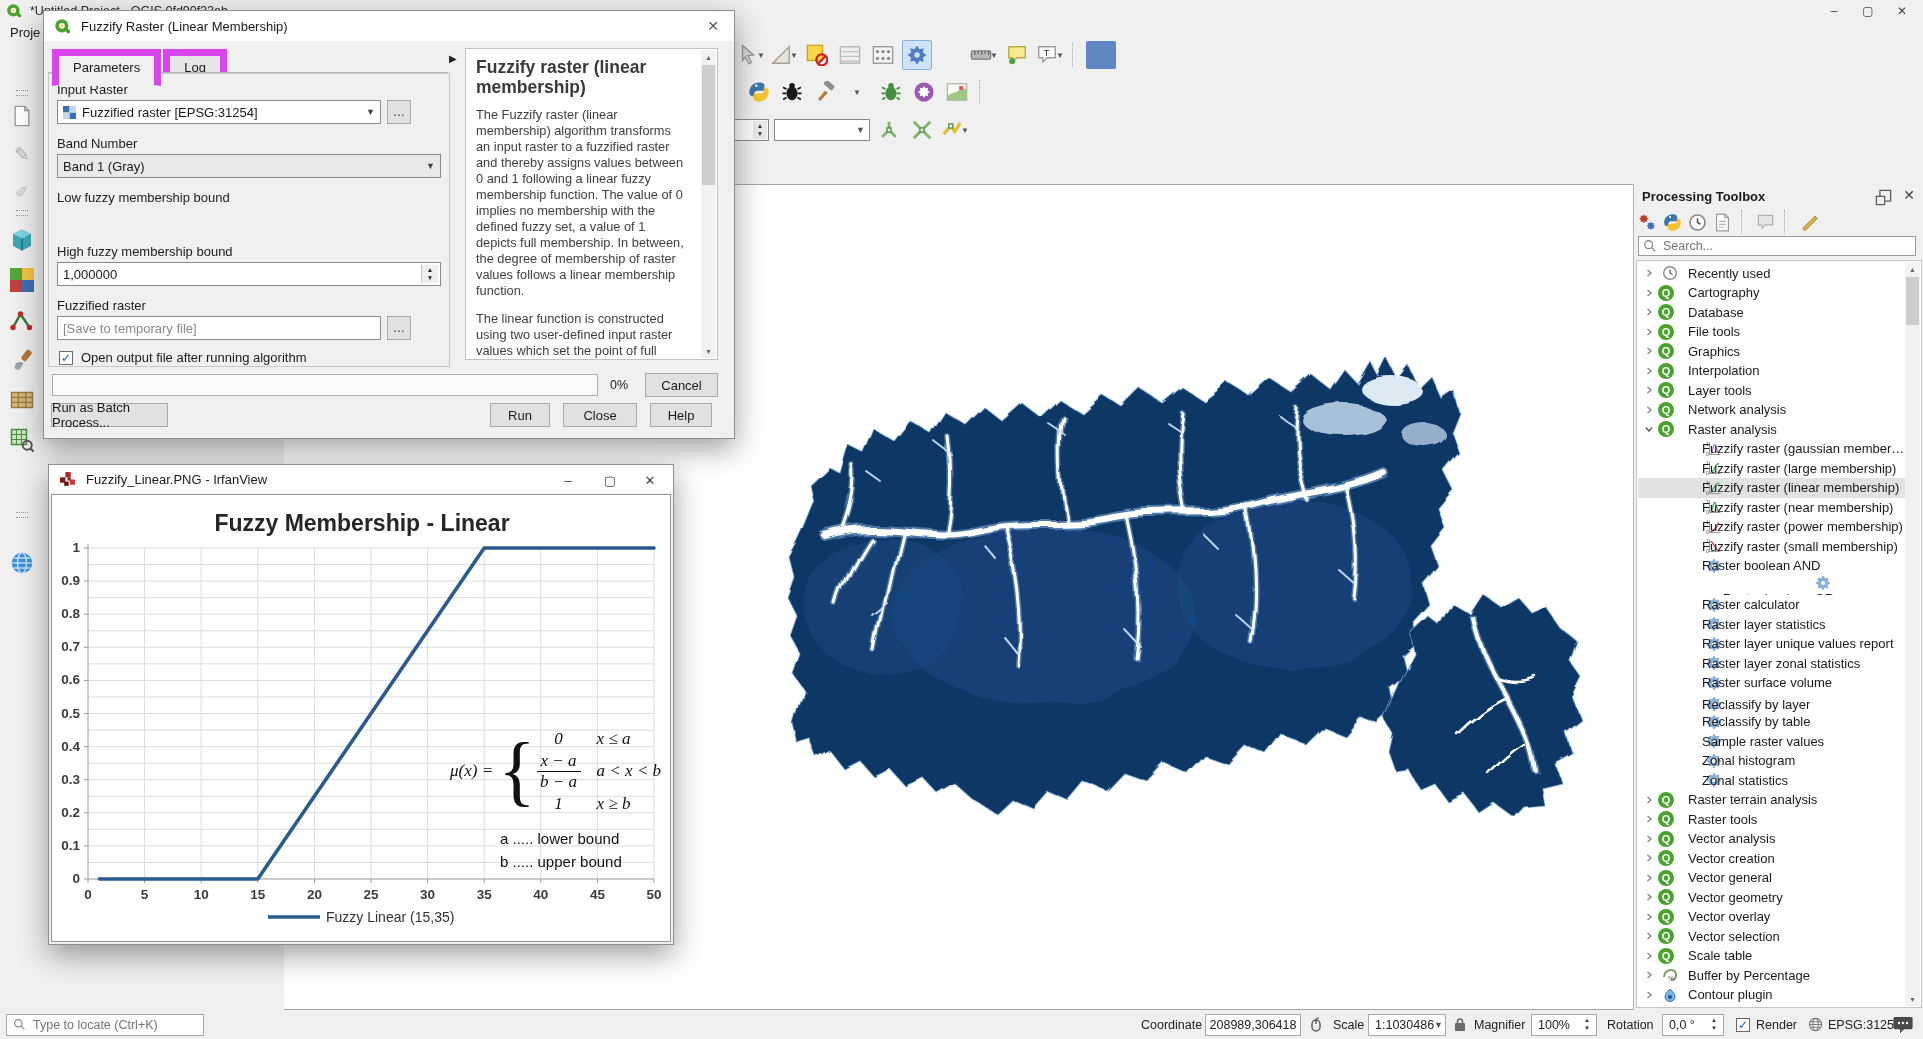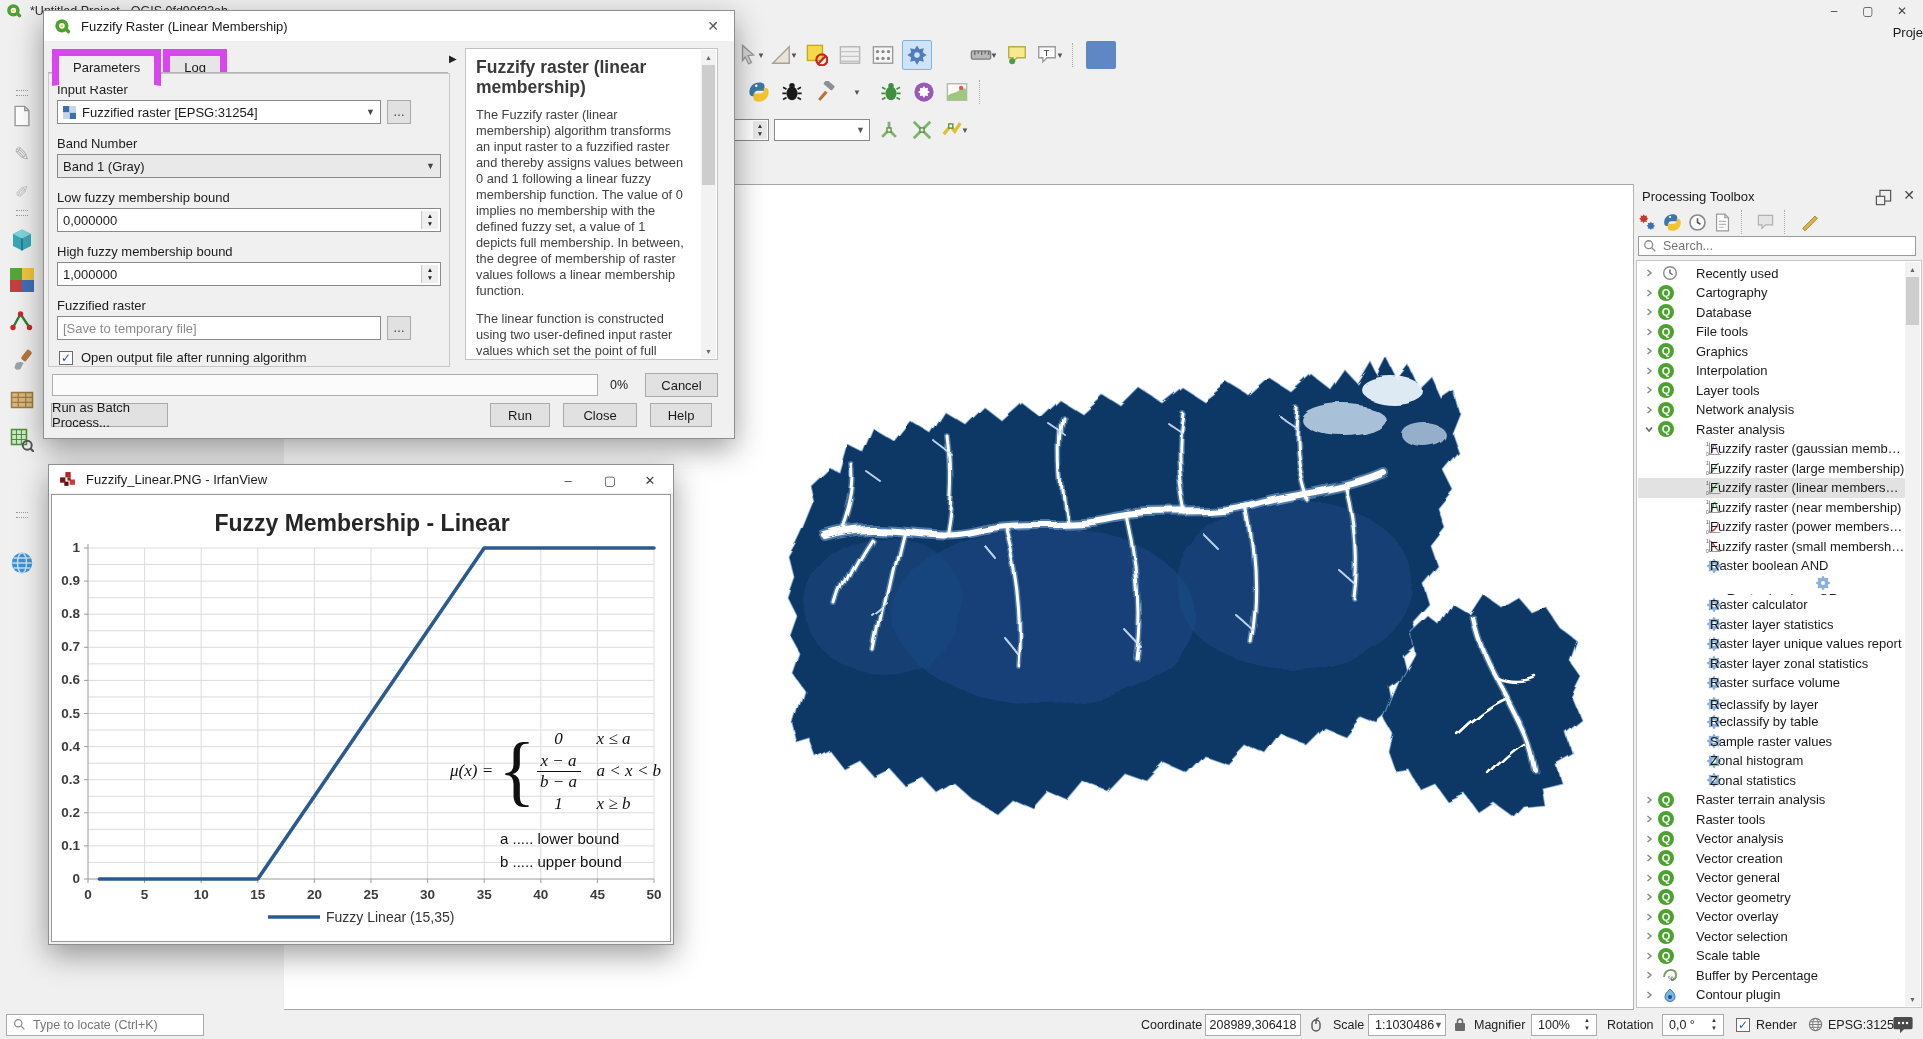--- a/index.html
+++ b/index.html
@@ -6,21 +6,21 @@
   .screen{position:relative;width:1923px;height:1039px;background:#f0f0f0;overflow:hidden;
     font-family:"Liberation Sans","DejaVu Sans",sans-serif;color:#1a1a1a;}
   .abs{position:absolute;}
 
   
   .titlebar{left:0;top:0;width:1923px;height:22px;background:#f0f0f0;display:flex;align-items:center;}
   .titlebar .appicon{margin-left:6px;width:16px;height:16px;}
   .titlebar .title{margin-left:8px;font-size:12.5px;color:#2b2b2b;white-space:nowrap;}
   .wctrls{position:absolute;right:4px;top:0;display:flex;}
   .wctrl{width:34px;height:22px;display:flex;align-items:center;justify-content:center;font-size:12px;color:#444;}
-  .menubar{left:0;top:22px;width:1923px;height:20px;font-size:13px;display:flex;align-items:center;justify-content:flex-end;}
+  .menubar{left:0;top:22px;width:1923px;height:20px;font-size:13px;display:flex;align-items:center;}
   .menubar span{margin-left:10px;}
 
   
   .leftbar{left:0;top:42px;width:45px;height:968px;background:#f0f0f0;}
   .lic{position:absolute;left:6px;width:32px;height:32px;display:flex;align-items:center;justify-content:center;}
   .grip{position:absolute;left:16px;width:12px;height:4px;border-top:1px dotted #9a9a9a;border-bottom:1px dotted #9a9a9a;}
 
   
   .leftdock{left:45px;top:184px;width:239px;height:826px;background:#f0f0f0;border-right:1px solid #b4b4b4;}
   .canvas{left:284px;top:184px;width:1349px;height:826px;background:#ffffff;border-top:1px solid #a5a5a5;border-bottom:1px solid #a5a5a5;box-sizing:border-box;}
@@ -88,36 +88,36 @@
   .fbrace{font-size:78px;font-weight:200;font-style:normal;margin:0 1px 0 5px;line-height:0.9;}
   .fcases{display:grid;grid-template-columns:auto auto;column-gap:16px;row-gap:3px;align-items:center;}
   .fval{text-align:center;}
   .frac{display:inline-block;text-align:center;line-height:1.05;}
   .frac .num{display:block;border-bottom:1.2px solid #111;padding:0 4px 1px 4px;}
   .frac .den{display:block;padding-top:1px;}
   .notes{position:absolute;left:448px;top:332px;font-size:15px;color:#111;line-height:1.55;font-weight:500;}
 
   
   .ptb{left:1633px;top:184px;width:290px;height:826px;background:#f0f0f0;border-left:1px solid #b4b4b4;box-sizing:border-box;}
-  .ptb-head{position:absolute;left:0;top:0;right:0;height:24px;display:flex;align-items:center;font-size:13px;}
+  .ptb-head{position:absolute;left:0;top:0;right:0;height:24px;display:flex;align-items:center;font-size:13px;font-weight:bold;}
   .ptb-head .t{margin-left:8px;}
   .ptb-tools{position:absolute;left:4px;top:26px;display:flex;align-items:center;gap:6px;}
   .pi{width:19px;height:19px;}
   .searchbox{position:absolute;left:4px;top:52px;width:278px;height:20px;background:#fff;border:1px solid #9a9a9a;
     display:flex;align-items:center;box-sizing:border-box;}
   .searchbox input{border:none;outline:none;font-size:12.5px;width:230px;color:#333;background:transparent;
     font-family:"Liberation Sans",sans-serif;}
   .tree{position:absolute;left:2px;top:76px;width:286px;bottom:2px;background:#fff;border:1px solid #c6c6c6;
     box-sizing:border-box;overflow:hidden;}
   .trow{position:absolute;left:1px;right:16px;height:20px;display:flex;align-items:center;font-size:13px;white-space:nowrap;}
   .trow.sel{background:#e2e2e2;}
   .trow .chev{width:10px;height:10px;margin-left:6px;flex:none;}
   .trow .ti{width:16px;height:16px;margin-left:4px;flex:none;}
   .trow.alg .ti{margin-left:34px;}
-  .trow .lbl{margin-left:22px;overflow:hidden;text-overflow:ellipsis;}
+  .trow .lbl{margin-left:14px;overflow:hidden;text-overflow:ellipsis;}
   .qprov{font-weight:bold;color:#fff;background:#4ca22e;border-radius:8px;width:16px;height:16px;
     display:inline-flex;align-items:center;justify-content:center;font-size:11px;}
 
   
   .statusbar{left:0;top:1010px;width:1923px;height:29px;background:#f0f0f0;font-size:12.5px;color:#222;}
   .sb-item{position:absolute;top:0;height:29px;display:flex;align-items:center;}
   .sb-box{background:#fff;border:1px solid #a9a9a9;height:22px;box-sizing:border-box;display:flex;align-items:center;
     padding:0 6px;font-size:12.5px;}
   .sb-label{font-size:12.5px;color:#222;}
 
@@ -885,27 +885,20 @@
       </div>
       <div class="browse" style="left:338px;top:26px;">…</div>
 
       <span class="flabel" style="top:62px;">Band Number</span>
       <div class="field gray" style="left:8px;top:80px;width:384px;">
         <span>Band 1 (Gray)</span>
         <span class="carr">▼</span>
       </div>
 
       <span class="flabel" style="top:116px;">Low fuzzy membership bound</span>
-      <div class="spinbox" style="left:8px;top:134px;width:384px;">
-        <span>0,000000</span>
-        <span class="spinbtns">
-            <span>▲</span>
-            <span>▼</span>
-          </span>
-      </div>
 
       <span class="flabel" style="top:170px;">High fuzzy membership bound</span>
       <div class="spinbox" style="left:8px;top:188px;width:384px;">
         <span>1,000000</span>
         <span class="spinbtns">
             <span>▲</span>
             <span>▼</span>
           </span>
       </div>
 

